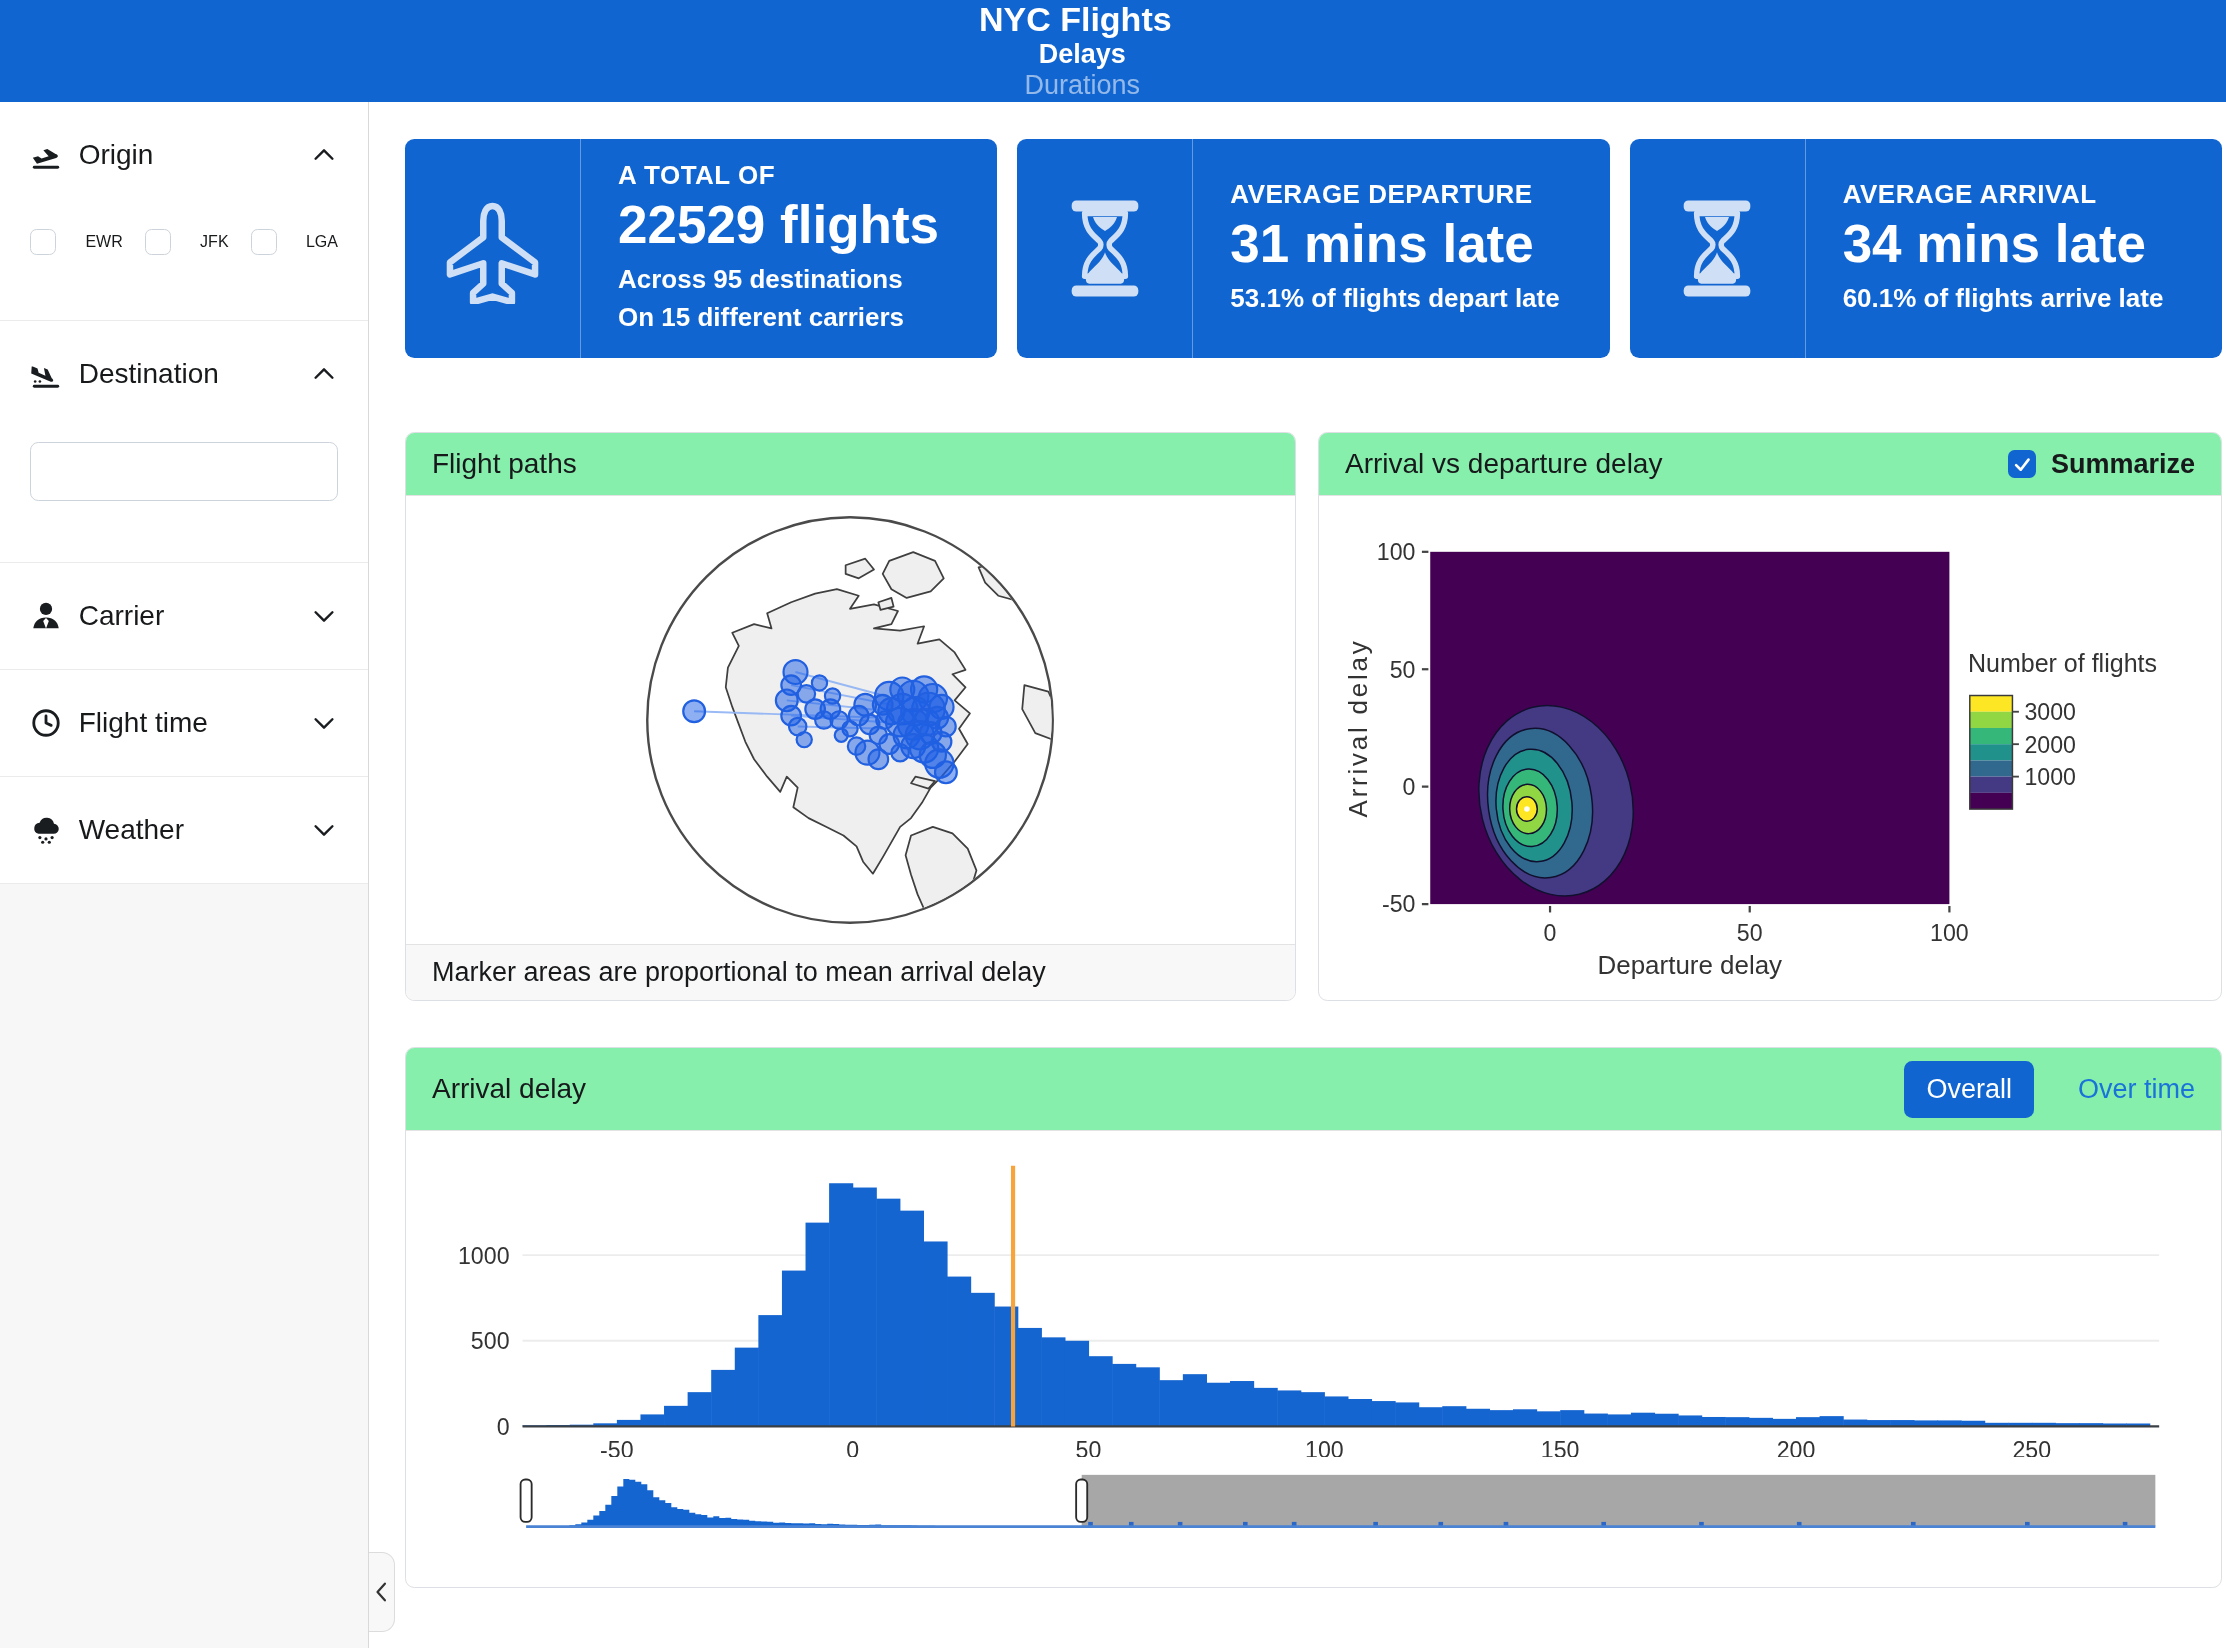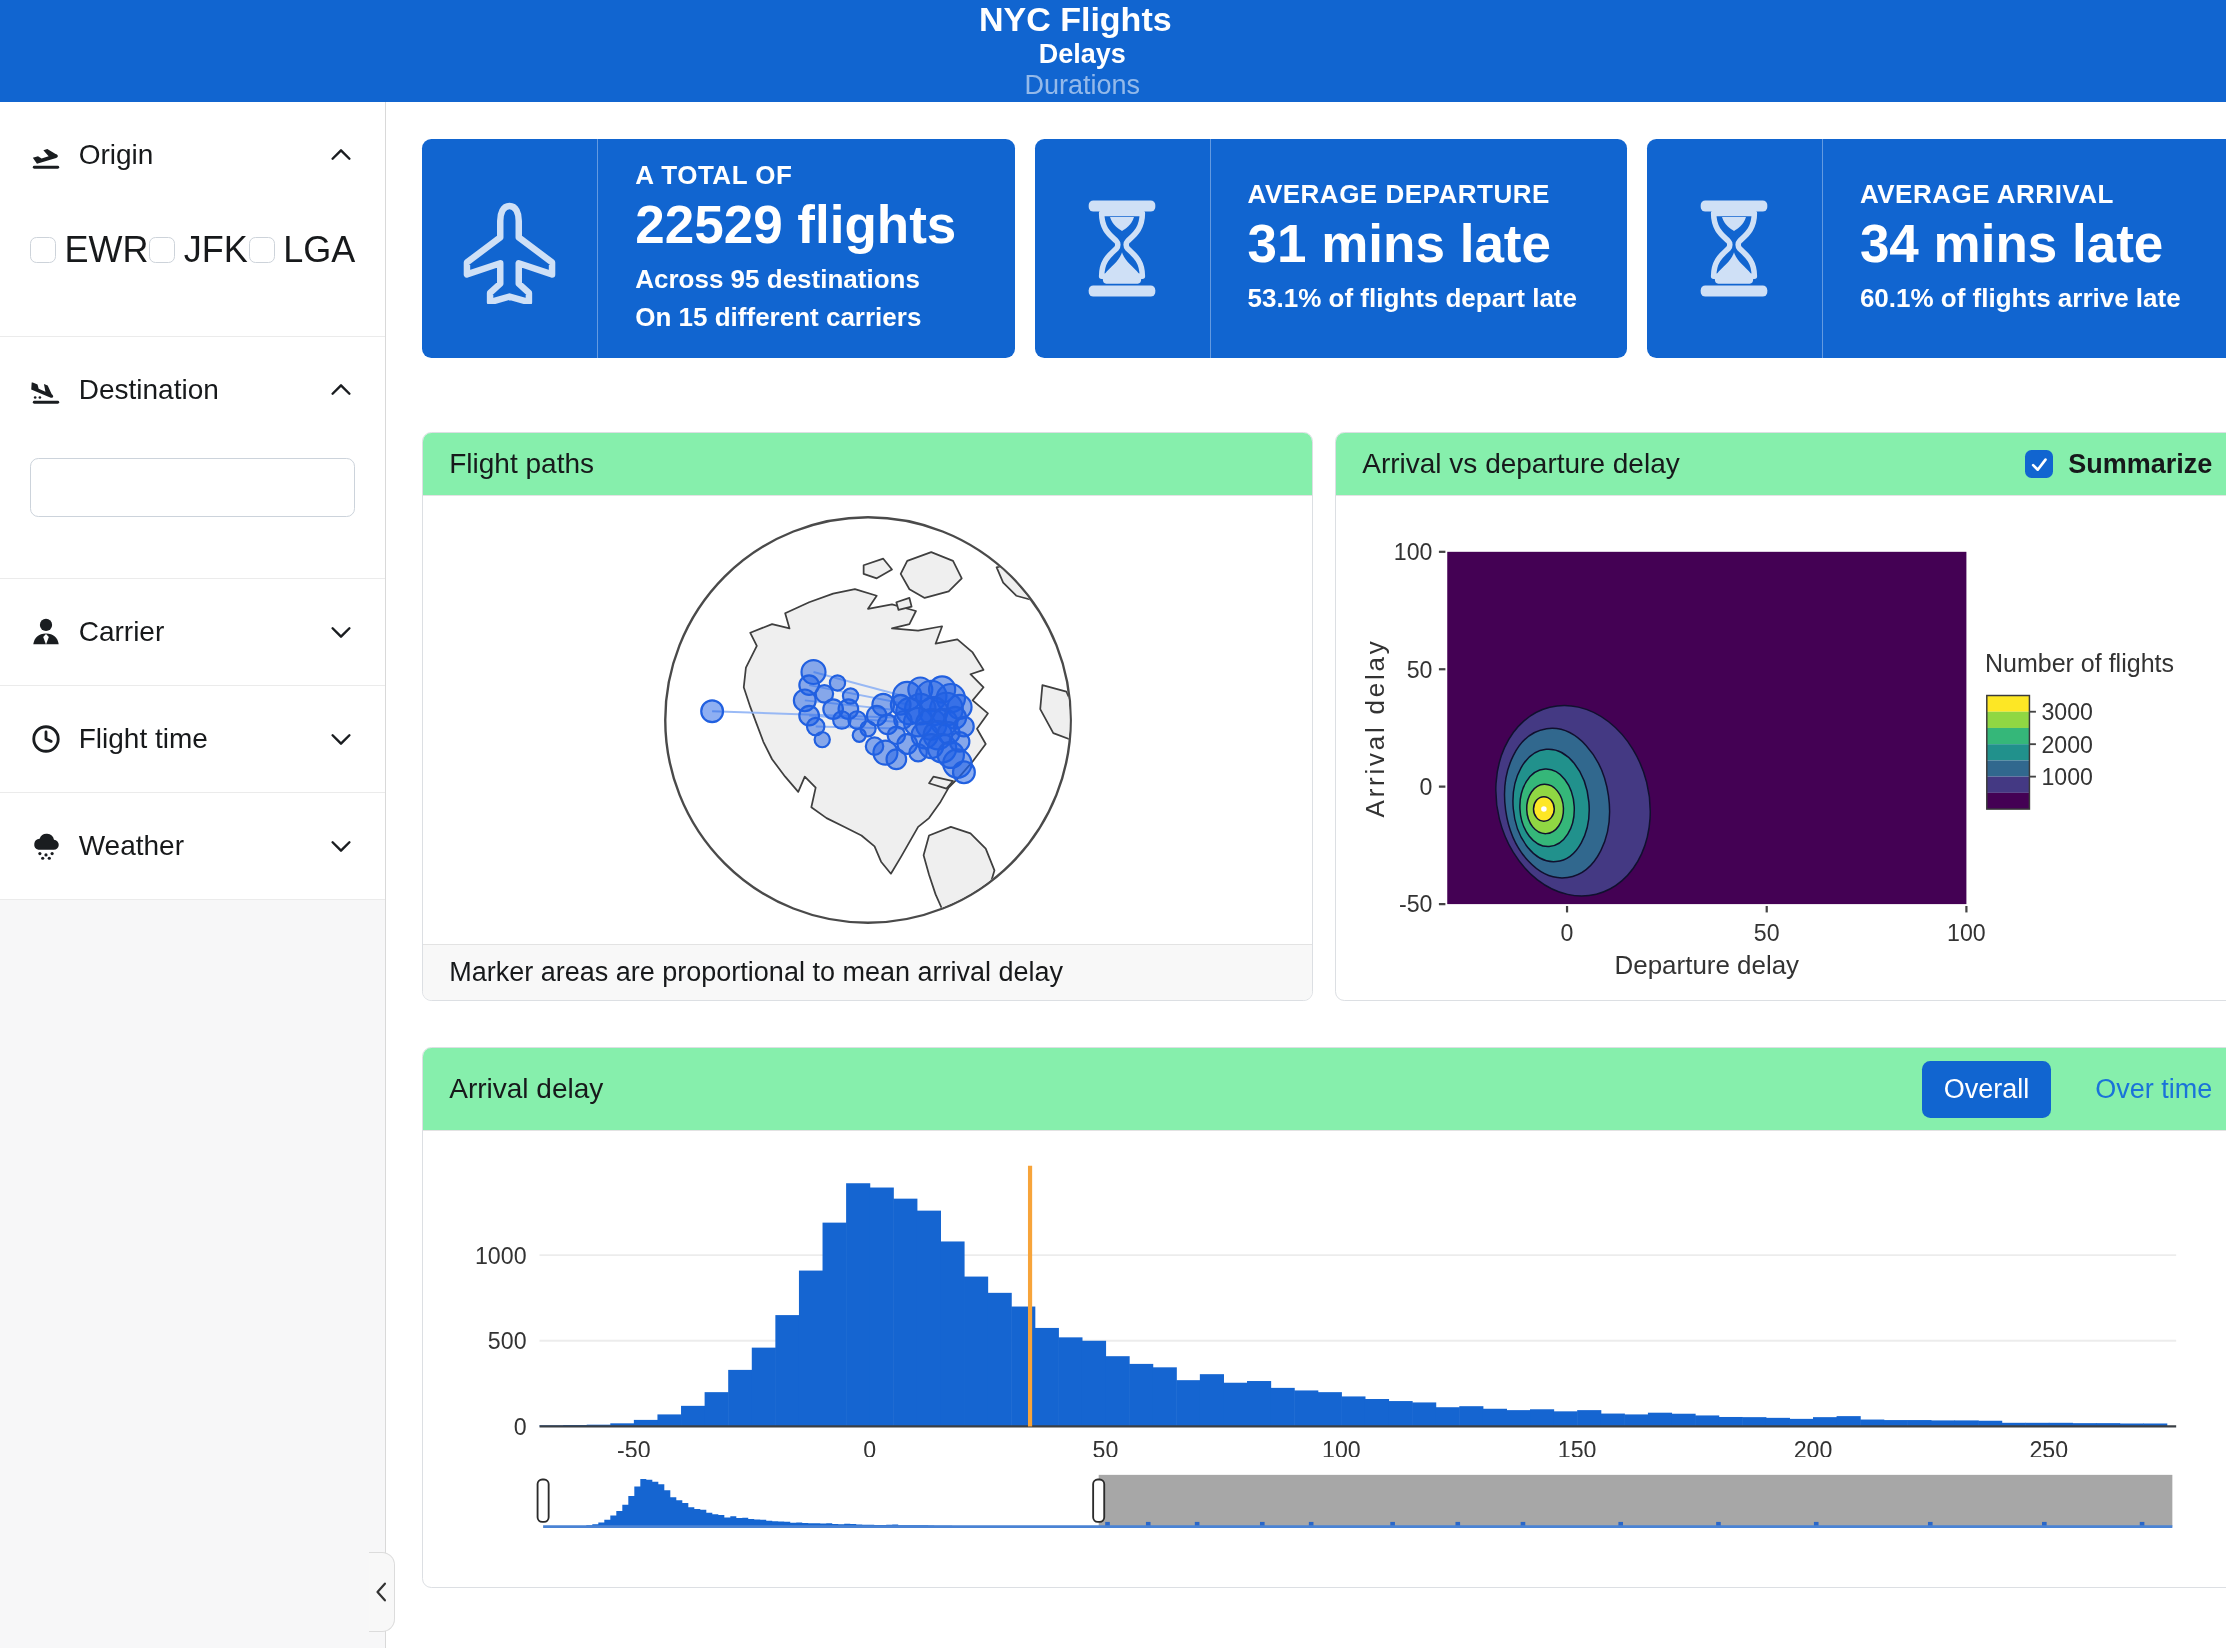--- a/index.html
+++ b/index.html
@@ -15,21 +15,21 @@
   .nav-right { margin-left:auto; color:rgba(255,255,255,0.78); font-size:27px; display:flex; align-items:center; gap:11px; }
   .code-glyph { font-size:24px; letter-spacing:-1.9px; }
 
   
   .layout { display:flex; height:1546px; position:relative; }
   .sidebar { width:430px; background:#fff; border-right:0.9px solid #d9d9d9; display:flex; flex-direction:column; }
   .acc-item { padding:37px 30px; border-bottom:0.9px solid #ebebeb; }
   .acc-head { display:flex; align-items:center; gap:16.7px; font-size:28px; color:#17191b; cursor:pointer; }
   .acc-head .chev { margin-left:auto; }
   .sb-icon { width:32px; height:32px; flex:0 0 auto; }
-  .origin-boxes { margin-top:58px; margin-bottom:28px; display:flex; align-items:center; gap:1px; font-size:36px; color:#17191b;text-align:right; }
+  .origin-boxes { margin-top:58px; margin-bottom:28px; display:flex; align-items:center; gap:22px; font-size:16px; color:#17191b;text-align:right; }
   .cb { width:26px; height:26px; border:1.9px solid #cdd3da; border-radius:6.5px; background:#fff; flex:0 0 auto; margin-right:7.4px; }
   .dest-input { margin-top:52px; margin-bottom:24px; width:100%; height:59px; border:1.9px solid #ccd3db; border-radius:8.3px; font-size:26px; padding:0 15px; outline:none; }
   .sb-filler { flex:1; background:#f7f7f8; }
   .collapse-tab { position:absolute; left:369px; top:1450px; width:26px; height:80px; background:#f8f8f8; border:0.9px solid #dcdcdc; border-left:none; border-radius:0 13px 13px 0; display:flex; align-items:center; justify-content:center; cursor:pointer; z-index:5; }
 
   
   .main { flex:1; padding:37px 30px 36px 36px; background:#fff; position:relative; }
   .vb-row { display:flex; gap:20px; height:219px; }
   .value-box { flex:1; background:#1165d0; border-radius:9.3px; color:#fff; display:flex; overflow:hidden; }
   .vb-icon { width:176px; display:flex; align-items:center; justify-content:center; border-right:0.9px solid rgba(255,255,255,0.35); flex:0 0 auto; }

